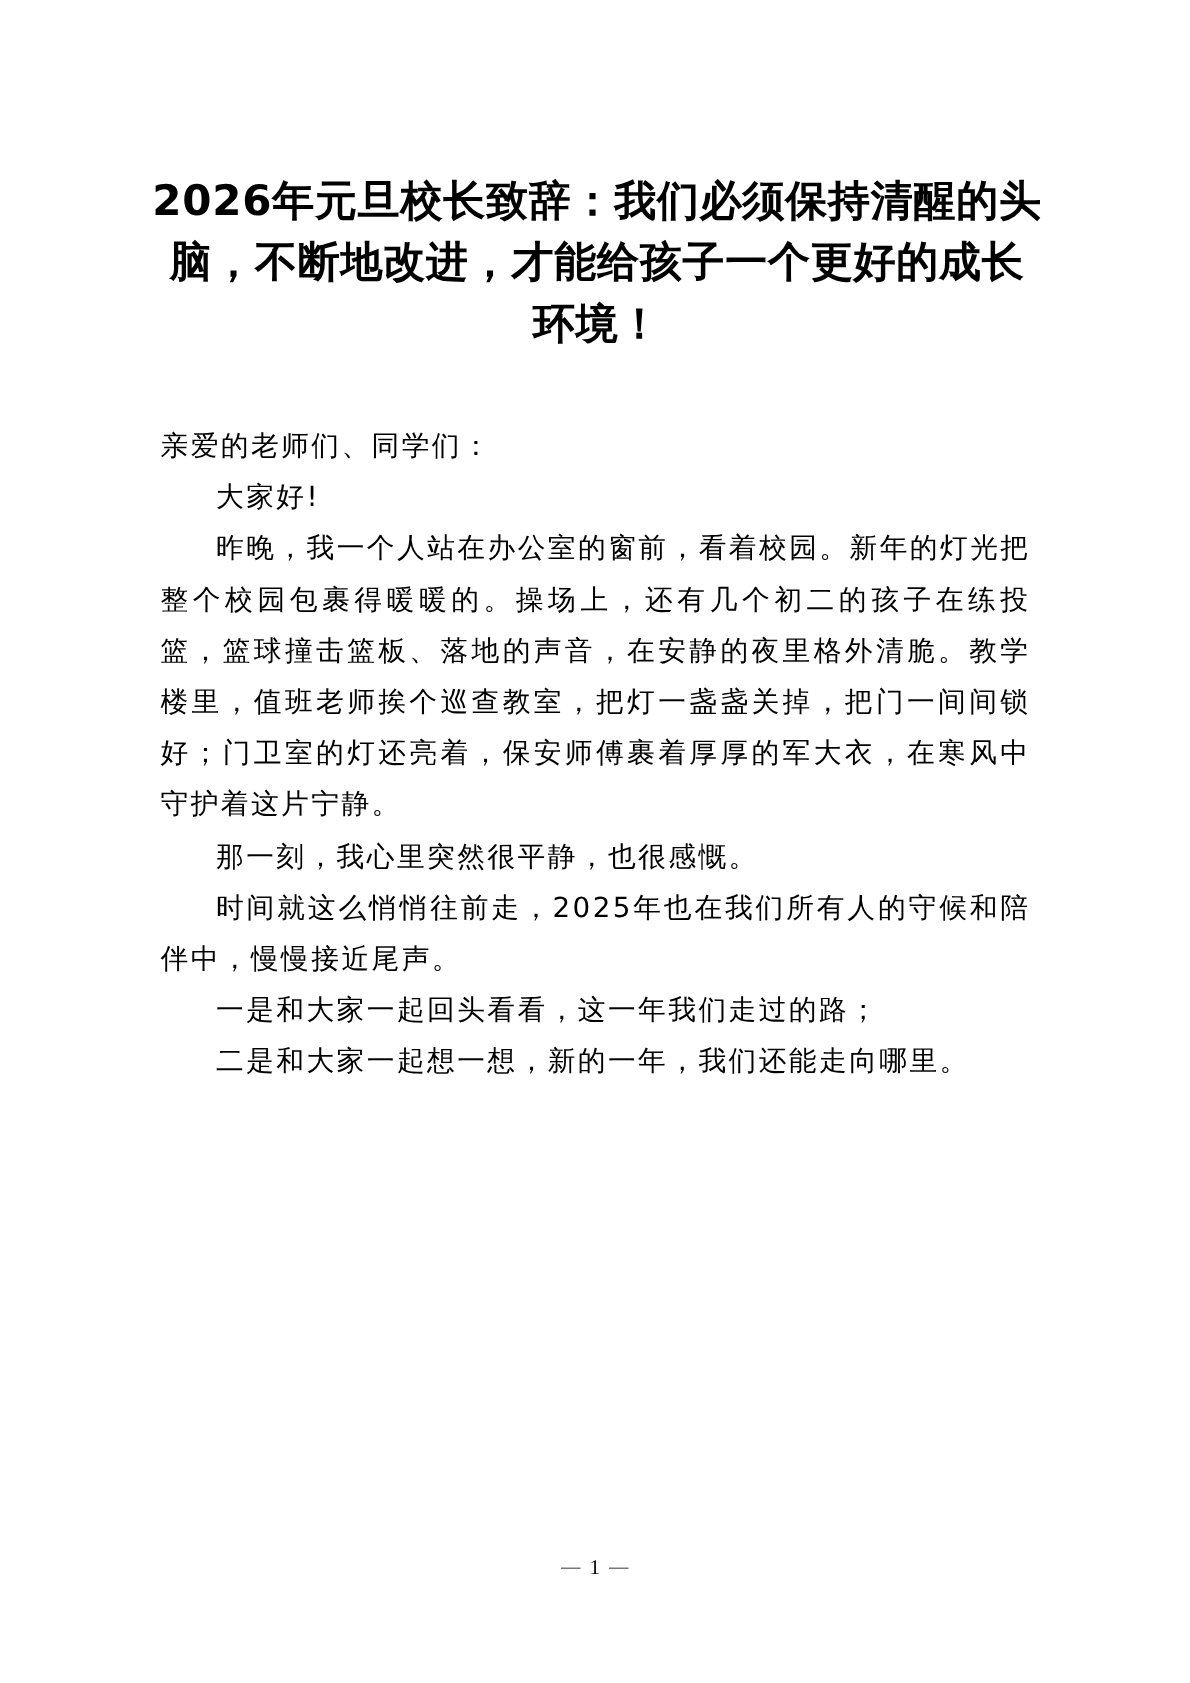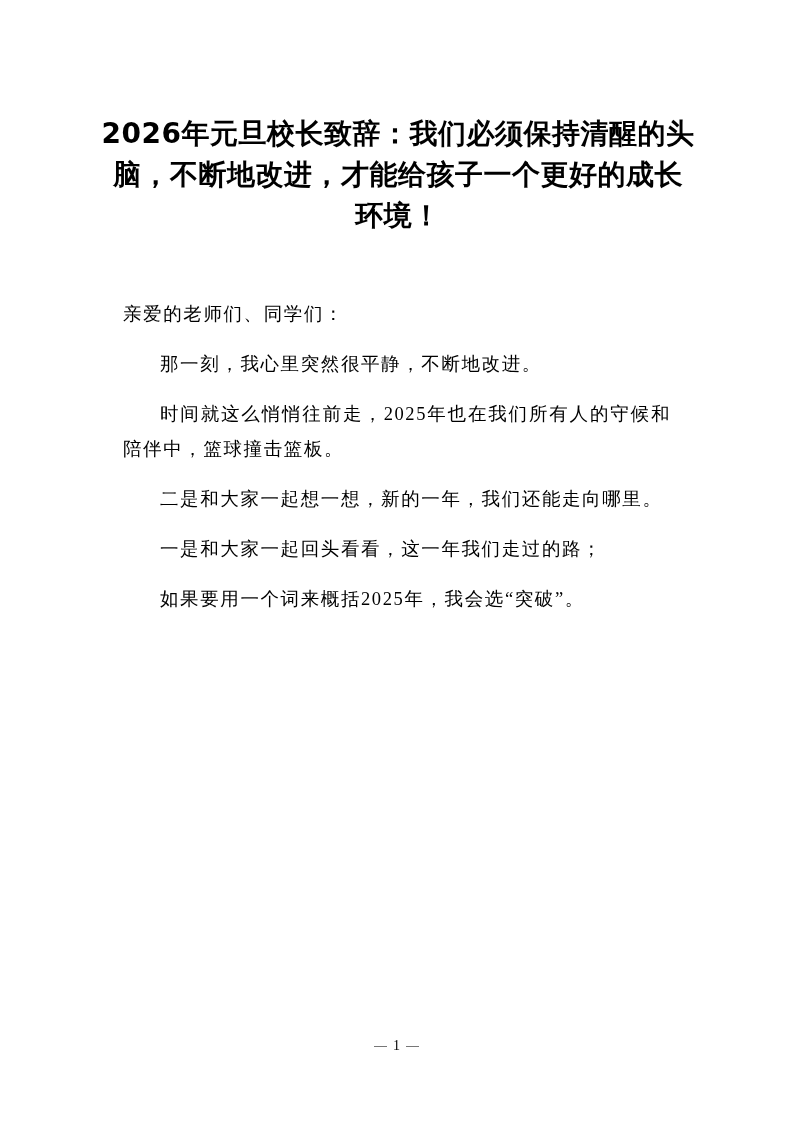--- a/index.html
+++ b/index.html
@@ -15,41 +15,42 @@
     font-family: "DejaVu Sans", "Liberation Sans", sans-serif;
     font-weight: bold; font-size: 28px; line-height: 41px;
     letter-spacing: 0.5px;
   }
   .body {
     position: absolute; left: 107px; top: 281px; width: 580px;
     font-size: 18.5px; line-height: 34.2px;
     font-family: "DejaVu Sans", "Liberation Sans", sans-serif;
     letter-spacing: 1.6px;
   }
-  .body p { margin: 16px; text-align: justify; text-align-last: left; font-family: Liberation Serif, serif; }
+  .body p { margin: 0; text-align: justify; text-align-last: left; }
   .body p.indent { text-indent: 37px; }
   .body p.heading { font-weight: bold; letter-spacing: 0.6px; }
   .footer {
     position: absolute; left: 0; width: 793px; top: 1038px;
     text-align: center; font-size: 14px; color: #000;
     font-family: "Liberation Serif", serif;
   }
   .footer .dash { display: inline-block; width: 13px; height: 1px; background: #777; vertical-align: middle; margin: 0 6px; }
 </style>
 </head>
 <body>
 
 <div class="page">
   <div class="title">2026年元旦校长致辞：我们必须保持清醒的头脑，不断地改进，才能给孩子一个更好的成长环境！</div>
 
   <div class="body">
     <p>亲爱的老师们、同学们：</p>
-    <p class="indent">那一刻，我心里突然很平静，不断地改进。</p>
-    <p class="indent">时间就这么悄悄往前走，2025年也在我们所有人的守候和陪伴中，篮球撞击篮板。</p>
+    <p class="indent">大家好!</p>
+    <p class="indent">昨晚，我一个人站在办公室的窗前，看着校园。新年的灯光把整个校园包裹得暖暖的。操场上，还有几个初二的孩子在练投篮，篮球撞击篮板、落地的声音，在安静的夜里格外清脆。教学楼里，值班老师挨个巡查教室，把灯一盏盏关掉，把门一间间锁好；门卫室的灯还亮着，保安师傅裹着厚厚的军大衣，在寒风中守护着这片宁静。</p>
+    <p class="indent">那一刻，我心里突然很平静，也很感慨。</p>
+    <p class="indent">时间就这么悄悄往前走，2025年也在我们所有人的守候和陪伴中，慢慢接近尾声。</p>
+    <p class="indent">一是和大家一起回头看看，这一年我们走过的路；</p>
     <p class="indent">二是和大家一起想一想，新的一年，我们还能走向哪里。</p>
-    <p class="indent">一是和大家一起回头看看，这一年我们走过的路；</p>
-    <p class="indent">如果要用一个词来概括2025年，我会选“突破”。</p>
   </div>
 
   <div class="footer">
     <span class="dash"></span><span>1</span><span class="dash"></span>
   </div>
 </div>
 
 </body></html>

